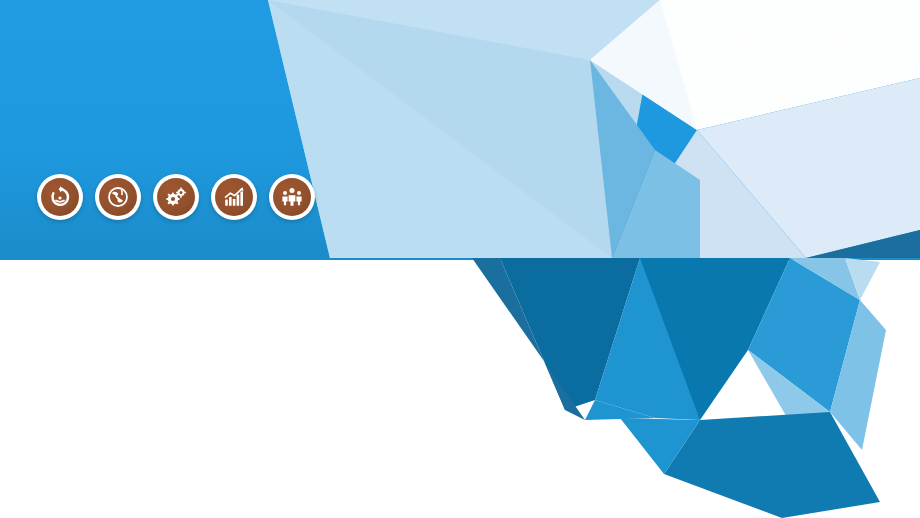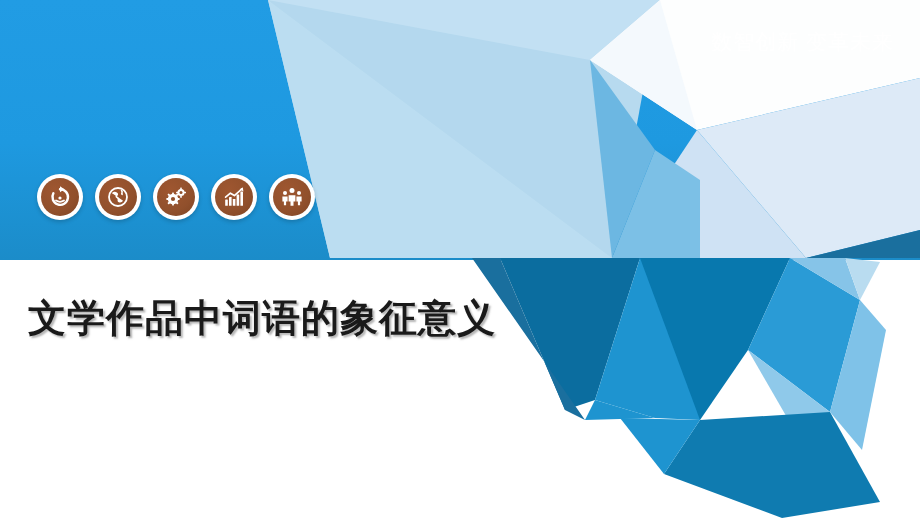--- a/index.html
+++ b/index.html
@@ -216,15 +216,14 @@
             <path d="M2.4 11.6 h5.2 v5.0 h-1.5 v3.6 h-2.2 v-3.6 h-1.5 z"></path>
             <circle cx="19.0" cy="8.0" r="2.0"></circle>
             <path d="M16.4 11.6 h5.2 v5.0 h-1.5 v3.6 h-2.2 v-3.6 h-1.5 z"></path>
           </g>
         </svg>
       </span>
     </div>
 
   </div>
 
-  <div class="title">文学作品中词语的象征意义</div>
 
 </div>
 
 </body></html>

